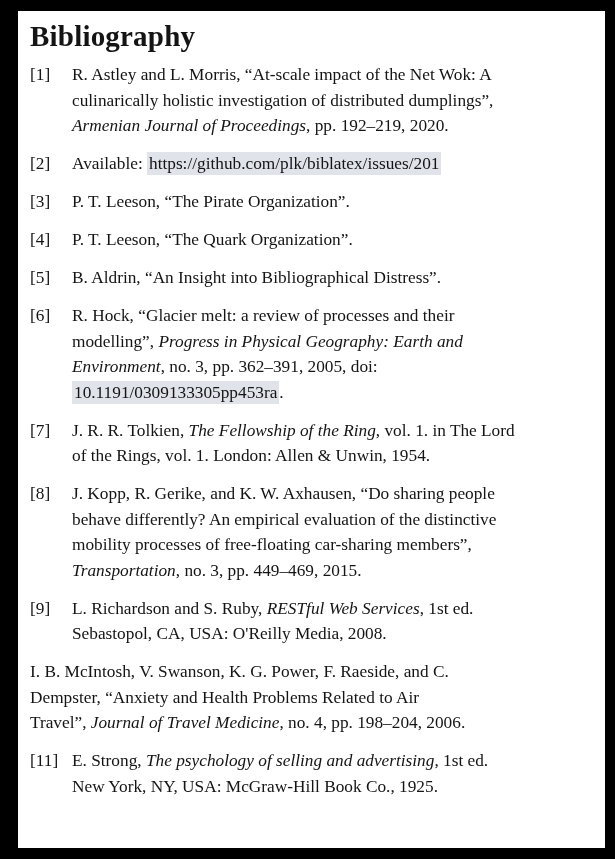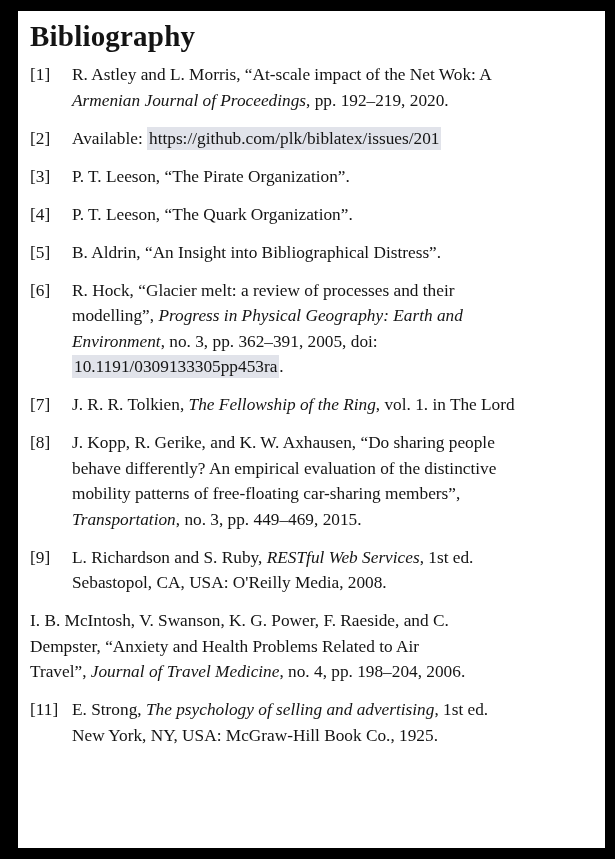--- a/index.html
+++ b/index.html
@@ -59,20 +59,21 @@
 <body>
 
 <div class="frame">
   <div class="page">
     <h1 class="doc-title">Bibliography</h1>
     <div id="entries">
         <div class="entry">
           <span class="num">[1]</span>
           <div class="body">
             <div class="line"><span>R. Astley and L. Morris, “At-scale impact of the Net Wok: A</span></div>
+            <div class="line"><span>culinarically holistic investigation of distributed dumplings”,</span></div>
             <div class="line"><i>Armenian Journal of Proceedings</i><span>, pp. 192–219, 2020.</span></div>
           </div>
         </div>
         <div class="entry">
           <span class="num">[2]</span>
           <div class="body">
             <div class="line"><span>Available: </span><a class="link" href="#">https://github.com/plk/biblatex/issues/201</a></div>
           </div>
         </div>
         <div class="entry">
@@ -99,28 +100,29 @@
             <div class="line"><span>R. Hock, “Glacier melt: a review of processes and their</span></div>
             <div class="line"><span>modelling”, </span><i>Progress in Physical Geography: Earth and</i></div>
             <div class="line"><i>Environment</i><span>, no. 3, pp. 362–391, 2005, doi:</span></div>
             <div class="line"><a class="link" href="#">10.1191/0309133305pp453ra</a><span>.</span></div>
           </div>
         </div>
         <div class="entry">
           <span class="num">[7]</span>
           <div class="body">
             <div class="line"><span>J. R. R. Tolkien, </span><i>The Fellowship of the Ring</i><span>, vol. 1. in The Lord</span></div>
+            <div class="line"><span>of the Rings, vol. 1. London: Allen &amp; Unwin, 1954.</span></div>
           </div>
         </div>
         <div class="entry">
           <span class="num">[8]</span>
           <div class="body">
             <div class="line"><span>J. Kopp, R. Gerike, and K. W. Axhausen, “Do sharing people</span></div>
             <div class="line"><span>behave differently? An empirical evaluation of the distinctive</span></div>
-            <div class="line"><span>mobility patterns of free-floating car-sharing members”,</span></div>
+            <div class="line"><span>mobility processes of free-floating car-sharing members”,</span></div>
             <div class="line"><i>Transportation</i><span>, no. 3, pp. 449–469, 2015.</span></div>
           </div>
         </div>
         <div class="entry">
           <span class="num">[9]</span>
           <div class="body">
             <div class="line"><span>L. Richardson and S. Ruby, </span><i>RESTful Web Services</i><span>, 1st ed.</span></div>
             <div class="line"><span>Sebastopol, CA, USA: O'Reilly Media, 2008.</span></div>
           </div>
         </div>

